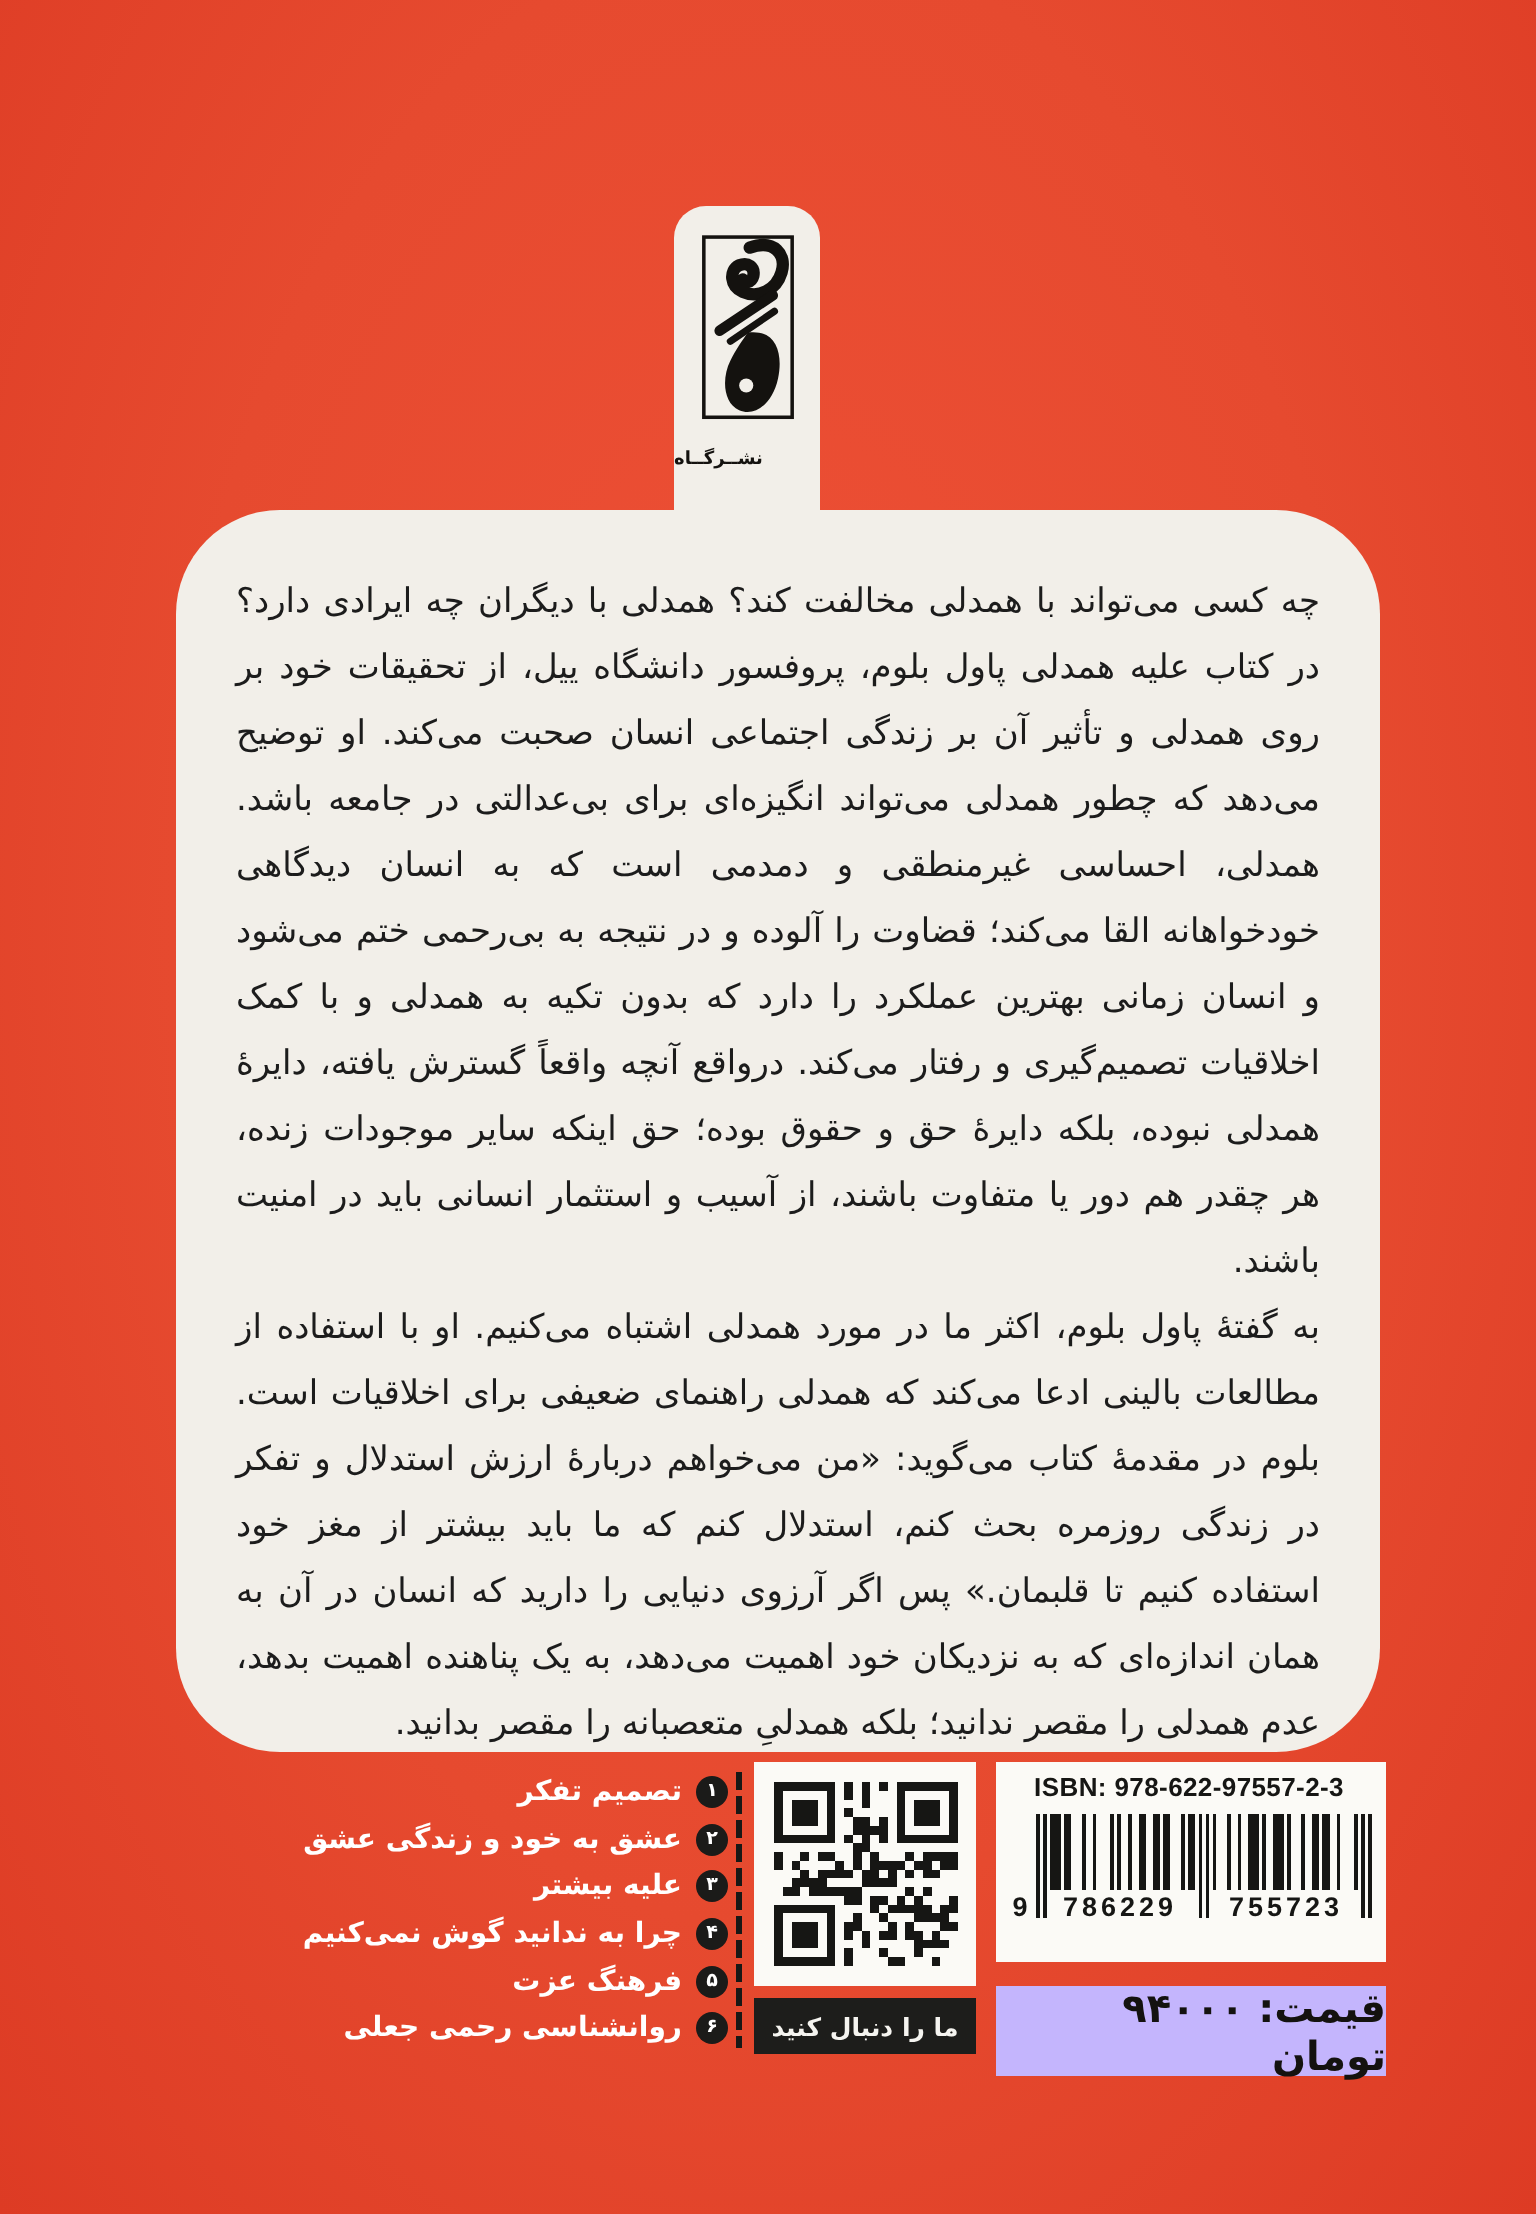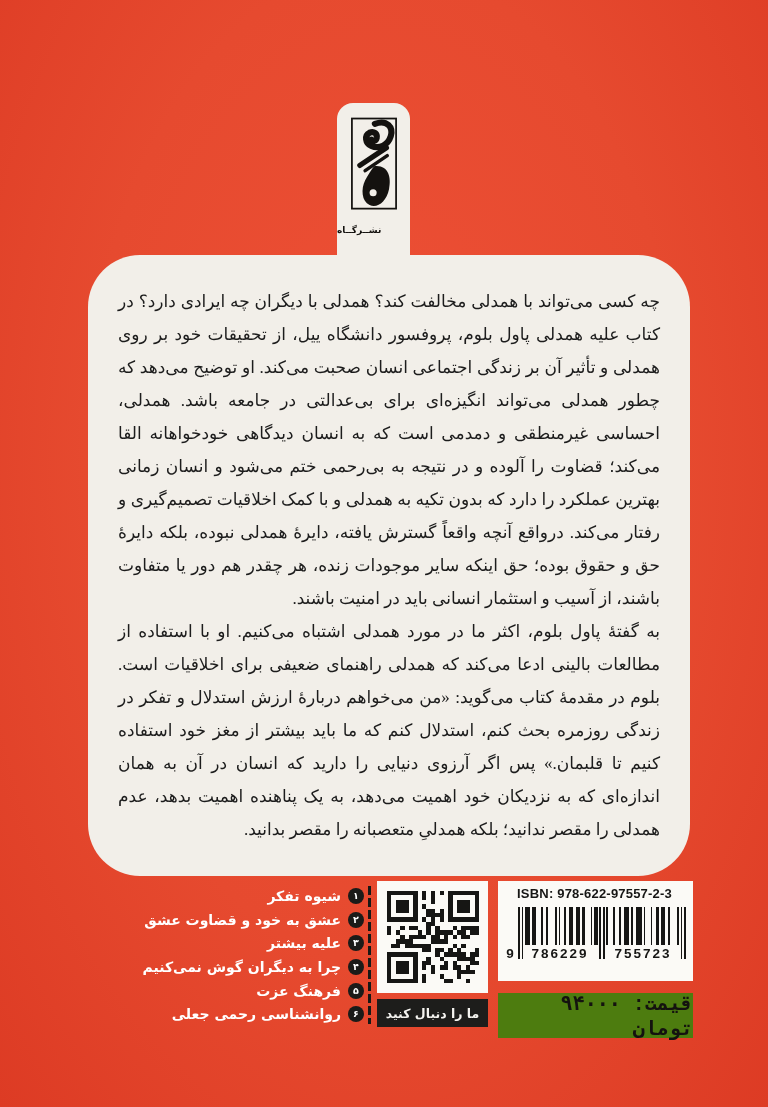--- a/index.html
+++ b/index.html
@@ -19,21 +19,21 @@
   }
   .panel{
     position:absolute;left:88px;top:255px;width:602px;height:621px;
     background:#f2efe9;border-radius:52px;
   }
   .panel-text{
     position:absolute;left:30px;right:30px;top:30px;bottom:24px;
     direction:rtl;text-align:justify;color:#1c1c1c;
     font-size:17px;line-height:33px;
   }
-  .panel-text p{margin:0;font-family:Liberation Serif, serif;}
+  .panel-text p{margin:0;}
   .series{
     position:absolute;left:96px;top:884px;width:268px;direction:rtl;
   }
   .series-row{
     display:flex;align-items:center;gap:7px;height:23.7px;direction:rtl;
   }
   .badge{
     width:16px;height:16px;border-radius:50%;background:#1b1b19;flex:0 0 16px;
     color:#fff;font-size:9.5px;line-height:16px;text-align:center;font-weight:bold;
   }
@@ -67,22 +67,22 @@
   .bc-digit{
     position:absolute;top:38px;height:18px;background:#fbfaf6;
     font-family:"Liberation Sans", sans-serif;font-weight:bold;font-size:13.5px;
     color:#161614;text-align:center;letter-spacing:2px;line-height:18px;
   }
   .bc-d0{left:-14px;width:12px;letter-spacing:0;}
   .bc-d1{left:6px;width:72px;text-align:center;}
   .bc-d2{left:89px;width:72px;}
   .price-box{
     position:absolute;left:498px;top:993px;width:195px;height:45px;
-    background:#4d7c0f;display:flex;align-items:center;justify-content:center;
-    direction:rtl;color:#14120f;font-size:20px;font-weight:bold;font-family:Liberation Mono, monospace;
+    background:#c4b5fd;display:flex;align-items:center;justify-content:center;
+    direction:rtl;color:#14120f;font-size:20px;font-weight:bold;
   }
 </style>
 </head>
 <body>
 
 <div class="tab">
   <svg class="logo-mark" viewBox="0 0 60 120" width="54" height="106" aria-hidden="true">
     <rect x="5" y="4" width="50" height="102" fill="none" stroke="#14120f" stroke-width="2"></rect>
     <path d="M31 10 C45 5 52 14 49 24 C46 34 36 39 27 35 C20 32 19 23 25 20 C30 18 34 21 33 26 C32 30 28 30 27 28" fill="none" stroke="#14120f" stroke-width="7" stroke-linecap="round"></path>
     <path d="M14 57 L44 37" stroke="#14120f" stroke-width="6" stroke-linecap="round"></path>
@@ -96,33 +96,33 @@
 <div class="panel">
   <div class="panel-text">
     <p>چه کسی می‌تواند با همدلی مخالفت کند؟ همدلی با دیگران چه ایرادی دارد؟ در کتاب علیه همدلی پاول بلوم، پروفسور دانشگاه ییل، از تحقیقات خود بر روی همدلی و تأثیر آن بر زندگی اجتماعی انسان صحبت می‌کند. او توضیح می‌دهد که چطور همدلی می‌تواند انگیزه‌ای برای بی‌عدالتی در جامعه باشد. همدلی، احساسی غیرمنطقی و دمدمی است که به انسان دیدگاهی خودخواهانه القا می‌کند؛ قضاوت را آلوده و در نتیجه به بی‌رحمی ختم می‌شود و انسان زمانی بهترین عملکرد را دارد که بدون تکیه به همدلی و با کمک اخلاقیات تصمیم‌گیری و رفتار می‌کند. درواقع آنچه واقعاً گسترش یافته، دایرهٔ همدلی نبوده، بلکه دایرهٔ حق و حقوق بوده؛ حق اینکه سایر موجودات زنده، هر چقدر هم دور یا متفاوت باشند، از آسیب و استثمار انسانی باید در امنیت باشند.</p>
     <p>به گفتهٔ پاول بلوم، اکثر ما در مورد همدلی اشتباه می‌کنیم. او با استفاده از مطالعات بالینی ادعا می‌کند که همدلی راهنمای ضعیفی برای اخلاقیات است. بلوم در مقدمهٔ کتاب می‌گوید: «من می‌خواهم دربارهٔ ارزش استدلال و تفکر در زندگی روزمره بحث کنم، استدلال کنم که ما باید بیشتر از مغز خود استفاده کنیم تا قلبمان.» پس اگر آرزوی دنیایی را دارید که انسان در آن به همان اندازه‌ای که به نزدیکان خود اهمیت می‌دهد، به یک پناهنده اهمیت بدهد، عدم همدلی را مقصر ندانید؛ بلکه همدلیِ متعصبانه را مقصر بدانید.</p>
   </div>
 </div>
 
 <div class="series">
   <div class="series-row">
     <span class="badge">۱</span>
-    <span class="series-title">شیوه تفکر</span>
+    <span class="series-title">تصمیم تفکر</span>
   </div>
   <div class="series-row">
     <span class="badge">۲</span>
-    <span class="series-title">عشق به خود و قضاوت عشق</span>
+    <span class="series-title">عشق به خود و زندگی عشق</span>
   </div>
   <div class="series-row">
     <span class="badge">۳</span>
     <span class="series-title">علیه بیشتر</span>
   </div>
   <div class="series-row">
     <span class="badge">۴</span>
-    <span class="series-title">چرا به دیگران گوش نمی‌کنیم</span>
+    <span class="series-title">چرا به ندانید گوش نمی‌کنیم</span>
   </div>
   <div class="series-row">
     <span class="badge">۵</span>
     <span class="series-title">فرهنگ عزت</span>
   </div>
   <div class="series-row">
     <span class="badge">۶</span>
     <span class="series-title">روانشناسی رحمی جعلی</span>
   </div>
 </div>

